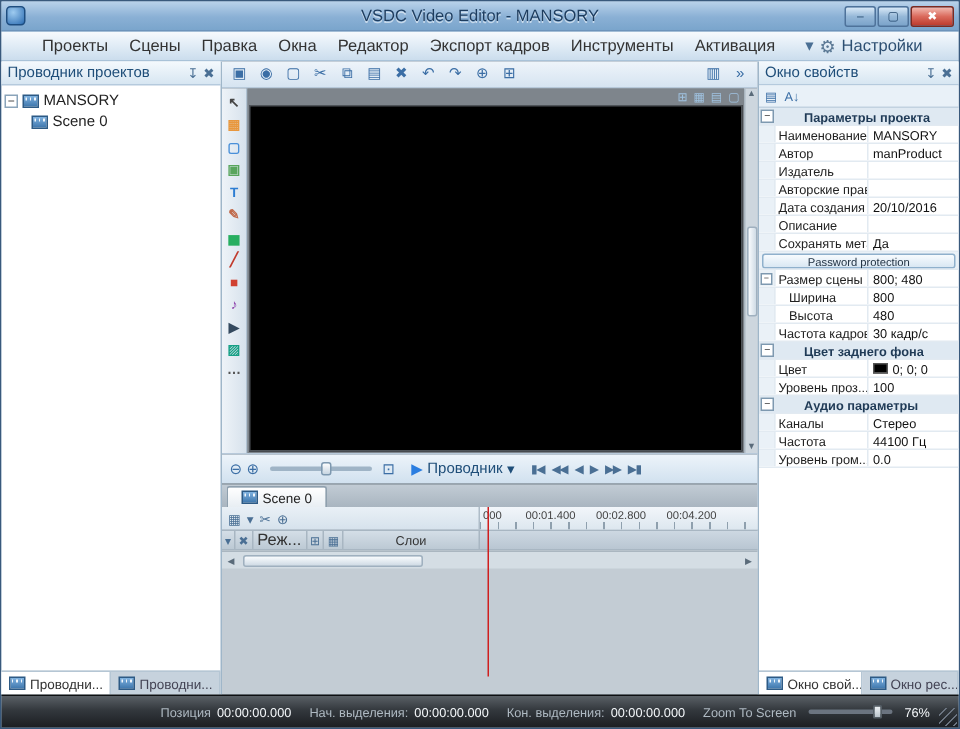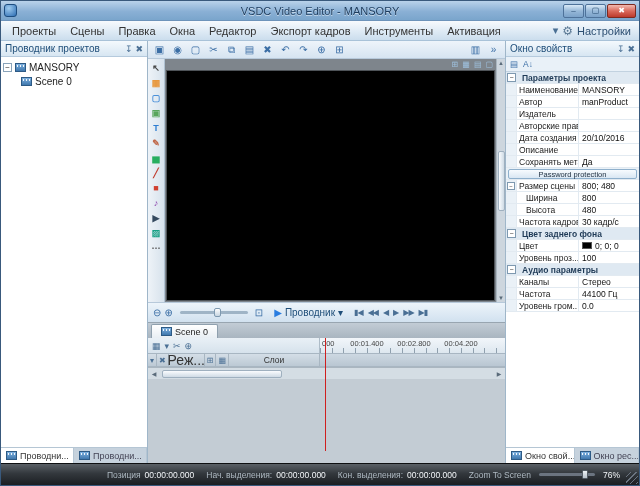--- a/index.html
+++ b/index.html
@@ -6,21 +6,21 @@
 html,body{width:640px;height:486px;overflow:hidden;background:#5a789a;}
 .window{width:640px;height:486px;display:flex;flex-direction:column;border:1px solid #39597c;background:#bfd4e6;}
 
 .titlebar{height:20px;flex:0 0 20px;display:flex;align-items:center;background:linear-gradient(#b9d2ea,#8ab0d5 55%,#7aa5cc);padding:0 3px;position:relative;border-bottom:1px solid #6d93ba;}
 .title-text{position:absolute;left:0;right:0;text-align:center;font-size:11px;color:#1d3c5e;text-shadow:0 1px 0 rgba(255,255,255,.55);}
 .app-icon{width:13px;height:13px;border-radius:3px;background:radial-gradient(circle at 35% 30%,#9ecbf0,#2d6db2);border:1px solid #1d4d80;z-index:1;}
 .win-btns{margin-left:auto;display:flex;gap:1px;z-index:1;}
 .win-btn{width:21px;height:14px;font-size:8px;line-height:12px;text-align:center;border:1px solid #4e729a;border-radius:2px;background:linear-gradient(#d9e9f7,#96b8d8 50%,#7ba3ca);color:#24486d;}
 .win-btn.close{background:linear-gradient(#f2bab1,#da6a5c 50%,#bd3a2c);border-color:#7d2a20;color:#fff;width:29px;}
 
-.menubar{height:20px;flex:0 0 20px;background:linear-gradient(#f7fafd,#dce9f4 60%,#cbdded);border-bottom:1px solid #a9c2d8;display:flex;align-items:center;font-size:11px;color:#333;padding:0 4px;}
+.menubar{height:20px;flex:0 0 20px;background:linear-gradient(#f7fafd,#dce9f4 60%,#cbdded);border-bottom:1px solid #a9c2d8;display:flex;align-items:center;font-size:11px;color:#333;padding:0 20px;}
 .menu-item{padding:2px 7px;white-space:nowrap;}
 .menu-right{margin-left:auto;display:flex;align-items:center;gap:4px;color:#4a6f94;padding-right:4px;}
 .gear{font-size:12px;color:#5a7894;}
 .settings-label{color:#2d4f72;font-size:11px;}
 
 .main{flex:1;display:flex;min-height:0;}
 .left-panel{width:147px;flex:0 0 147px;background:#fff;border-right:1px solid #9fb6c9;display:flex;flex-direction:column;}
 .right-panel{width:134px;flex:0 0 134px;background:#fff;border-left:1px solid #9fb6c9;display:flex;flex-direction:column;}
 .panel-header{height:16px;flex:0 0 16px;background:linear-gradient(#f4f9fd,#d7e6f2);border-bottom:1px solid #b5cadd;display:flex;align-items:center;font-size:10px;color:#1f4e79;padding:0 4px;white-space:nowrap;overflow:hidden;}
 .panel-header .hicons{margin-left:auto;display:flex;gap:3px;color:#4a6f94;font-size:9px;}
@@ -59,35 +59,35 @@
 
 .timeline{height:125px;flex:0 0 125px;display:flex;flex-direction:column;background:#c3ccd4;position:relative;}
 .tl-top{height:15px;flex:0 0 15px;display:flex;background:linear-gradient(#e9f0f6,#d6e2ec);}
 .tl-tools{width:172px;flex:0 0 172px;display:flex;align-items:center;gap:4px;padding:0 4px;font-size:9px;color:#4a6f94;border-right:1px solid #aebcc8;}
 .ruler{flex:1;position:relative;background:linear-gradient(#f2f6fa,#dde7ef);overflow:hidden;}
 .rlabel{position:absolute;top:1px;font-size:7.5px;color:#444;transform:translateX(-50%);white-space:nowrap;}
 .ticks{position:absolute;left:0;right:0;bottom:0;height:5px;background:repeating-linear-gradient(90deg,#8fa0ae 0 1px,transparent 1px 11.75px);}
 .tl-header{height:14px;flex:0 0 14px;display:flex;background:linear-gradient(#d4dee7,#bcc9d4);border-top:1px solid #a8b6c2;border-bottom:1px solid #a8b6c2;font-size:8.5px;color:#333;}
 .tl-hleft{width:172px;flex:0 0 172px;display:flex;border-right:1px solid #a8b6c2;}
 .hcell{border-right:1px solid #a8b6c2;height:100%;display:flex;align-items:center;justify-content:center;padding:0 2px;font-size:8px;color:#4a6f94;}
-.hcell.txt{color:#333;font-size:14px;width:36px;}
+.hcell.txt{color:#333;font-size:11px;width:36px;}
 .hcell.layers{flex:1;border-right:none;color:#333;font-size:8.5px;}
 .tl-hright{flex:1;background:linear-gradient(#cdd8e2,#b9c6d2);}
 .tl-body{flex:1;position:relative;background:#bfc9d2;min-height:0;}
 .tl-grid{position:absolute;left:172px;top:0;right:0;bottom:0;background:repeating-linear-gradient(90deg,#aab6c1 0 1px,transparent 1px 47px);border-left:1px solid #a8b6c2;}
 .tl-msg{position:absolute;left:0;right:0;top:7px;text-align:center;font-size:9px;color:#333;z-index:2;}
 .playhead{position:absolute;left:177px;top:0;bottom:12px;width:1px;background:#cf1f1f;z-index:4;}
 .tl-scroll{height:12px;flex:0 0 12px;background:#d4dde4;border-top:1px solid #aab6c0;display:flex;align-items:center;}
 .sarrow{width:12px;text-align:center;font-size:6px;color:#5a6b7a;}
 .sthumb{height:8px;width:120px;background:linear-gradient(#fafcfe,#cfdbe5);border:1px solid #9fb0bf;border-radius:2px;margin-left:2px;}
 
 .props-toolbar{height:15px;flex:0 0 15px;background:#e9f1f8;border-bottom:1px solid #c2d2e0;display:flex;gap:5px;align-items:center;padding:0 4px;font-size:8.5px;color:#3b6ea5;}
 .prop-grid{flex:1;overflow:hidden;font-size:8.5px;background:#fff;}
 .prow{height:12px;display:flex;align-items:center;border-bottom:1px solid #e2eaf1;overflow:hidden;}
-.psec{background:#dfe9f2;font-weight:bold;color:#1f3a56;padding-left:1px;gap:6px;}
+.psec{background:#dfe9f2;font-weight:bold;color:#1f3a56;padding-left:1px;gap:20px;}
 .pmark{width:9px;height:9px;flex:0 0 9px;border:1px solid #7e99b0;background:#fff;font-size:7px;line-height:7px;text-align:center;color:#333;font-weight:normal;}
 .pmargin{width:11px;flex:0 0 11px;height:100%;background:#eaf1f7;border-right:1px solid #e2eaf1;display:flex;align-items:center;justify-content:center;}
 .pmargin .pmark{width:8px;height:8px;flex:0 0 8px;font-size:6px;line-height:6px;}
 .plabel{flex:0 0 62px;padding-left:2px;color:#222;border-right:1px solid #e2eaf1;height:100%;display:flex;align-items:center;white-space:nowrap;overflow:hidden;}
 .plabel.indent{padding-left:9px;}
 .pvalue{flex:1;padding-left:3px;color:#111;display:flex;align-items:center;gap:3px;white-space:nowrap;overflow:hidden;}
 .swatch{width:10px;height:7px;border:1px solid #555;flex:0 0 10px;}
 .pbtnrow{padding:1px 2px;background:#eaf1f7;justify-content:flex-end;}
 .pbtn-inner{flex:1;text-align:center;background:linear-gradient(#f7fbfe,#d9e7f3);border:1px solid #8fb0cc;border-radius:2px;font-size:7.5px;color:#234;height:10px;line-height:9px;}
 

